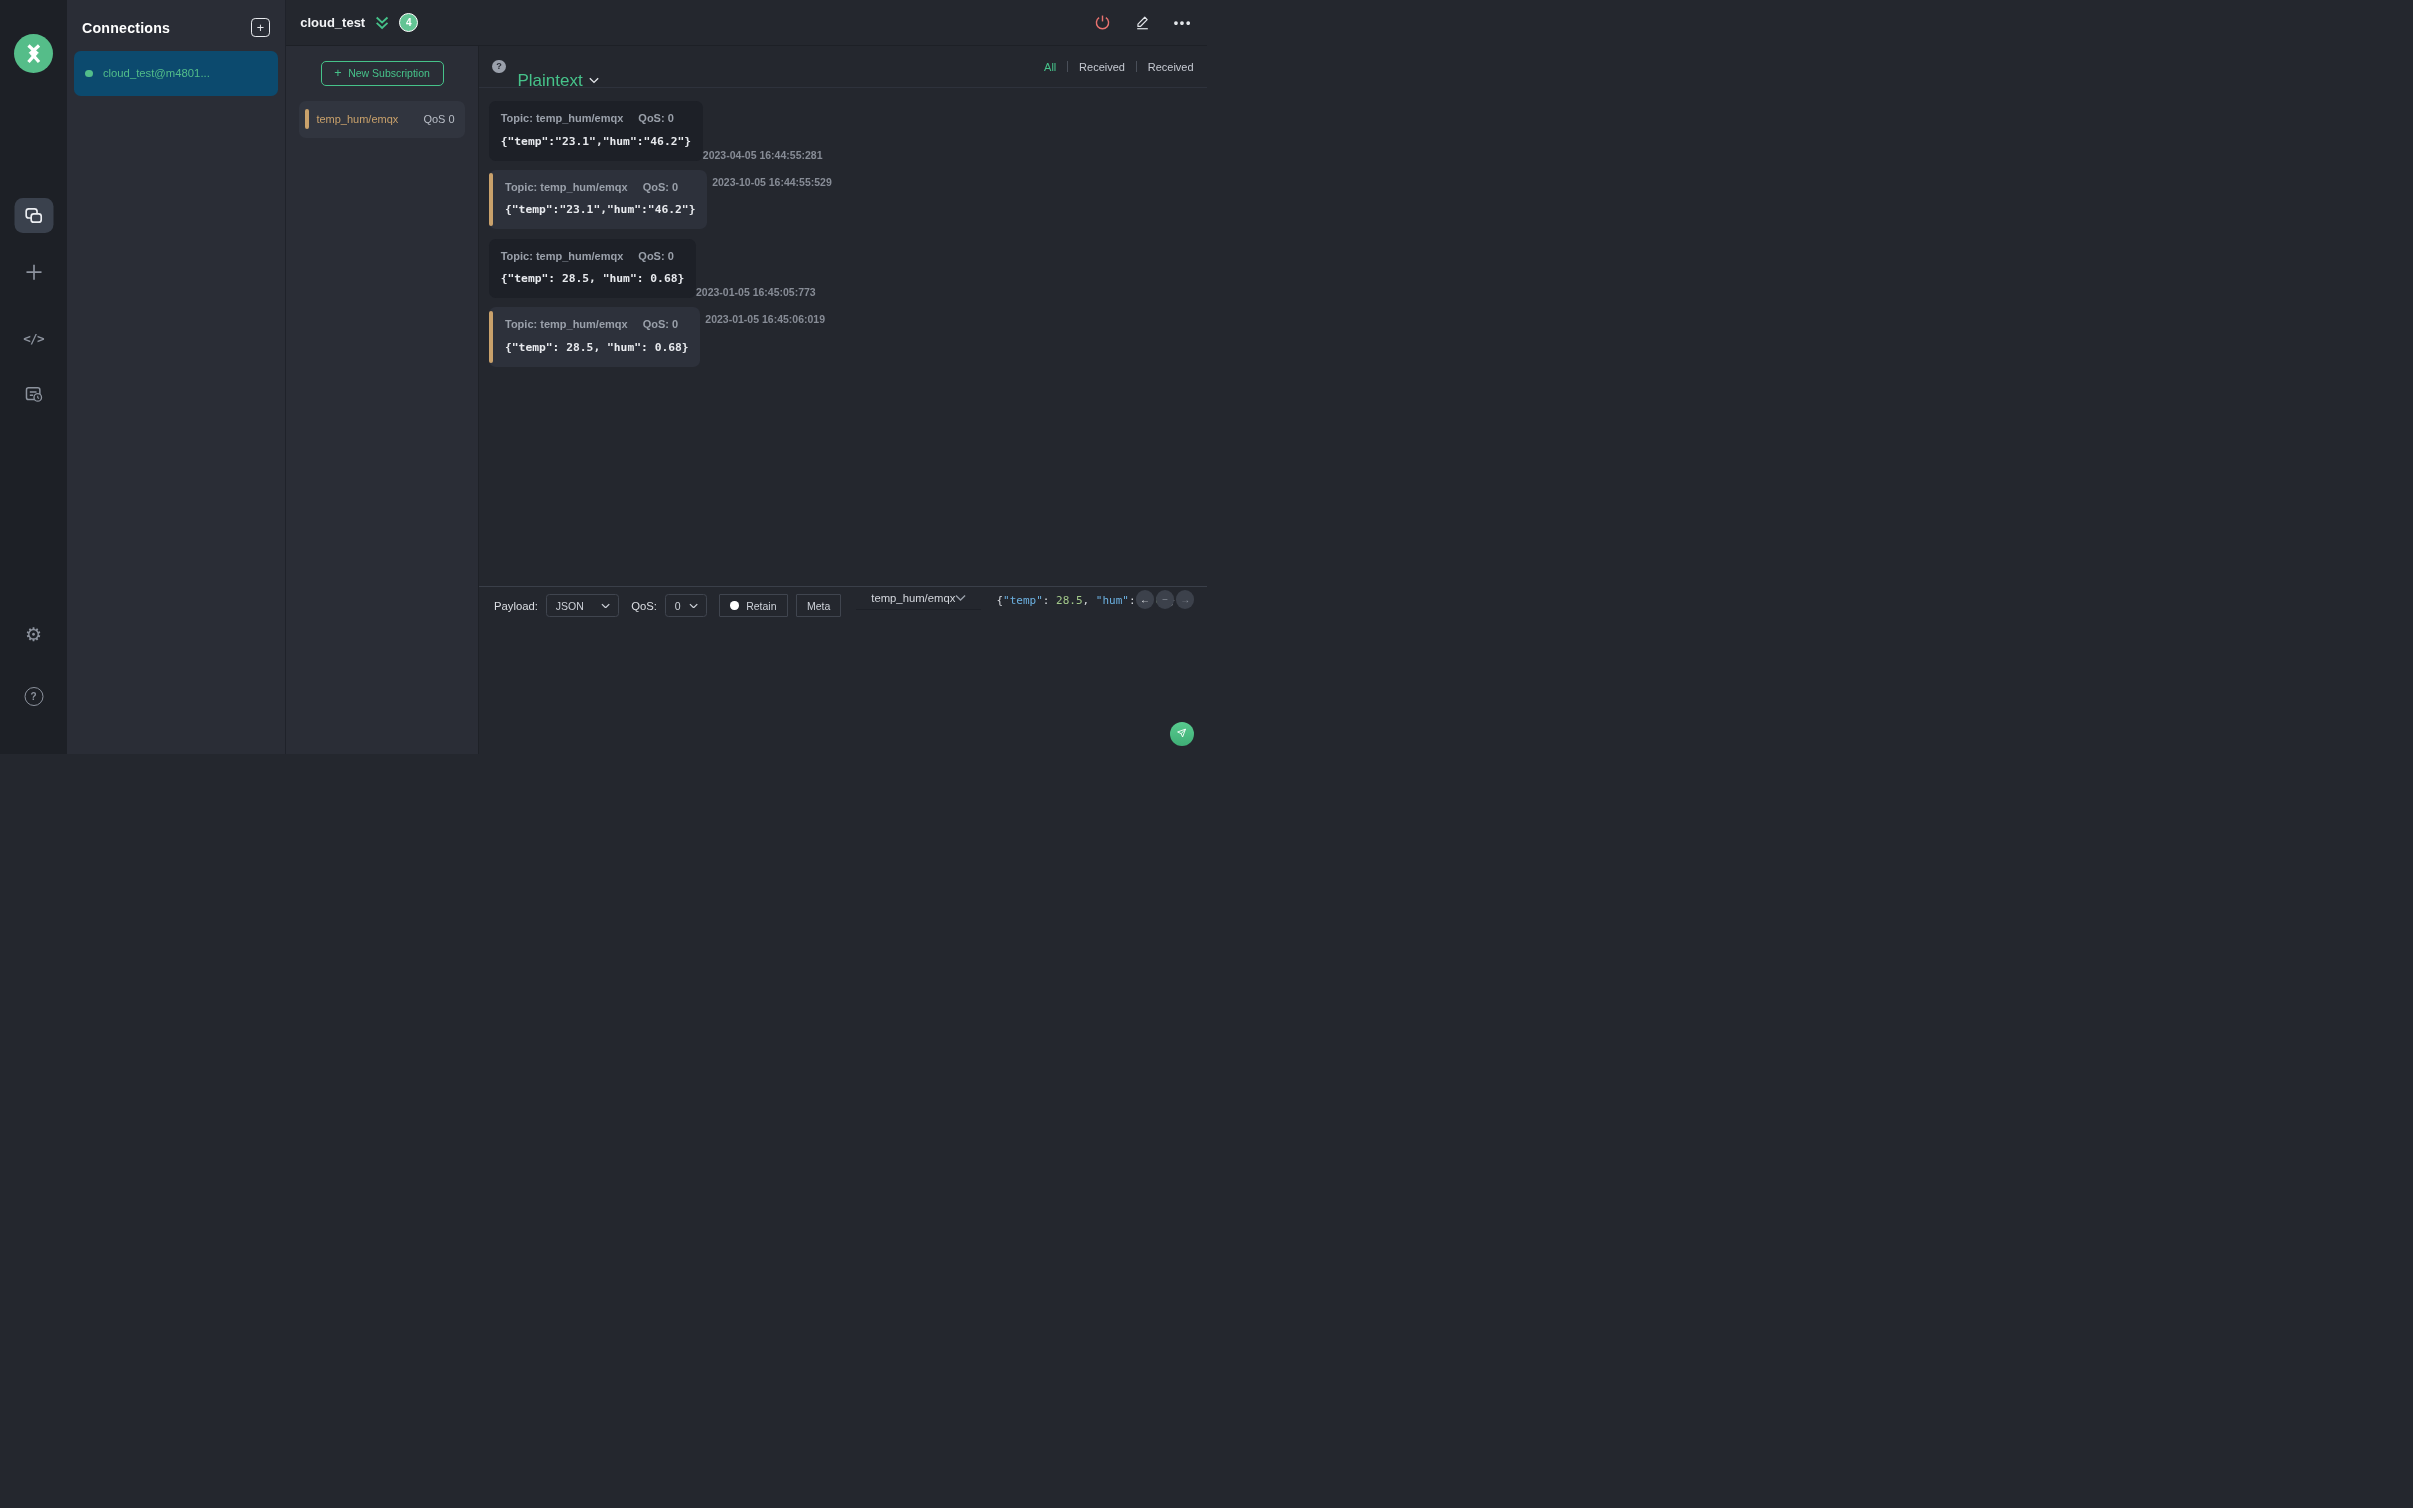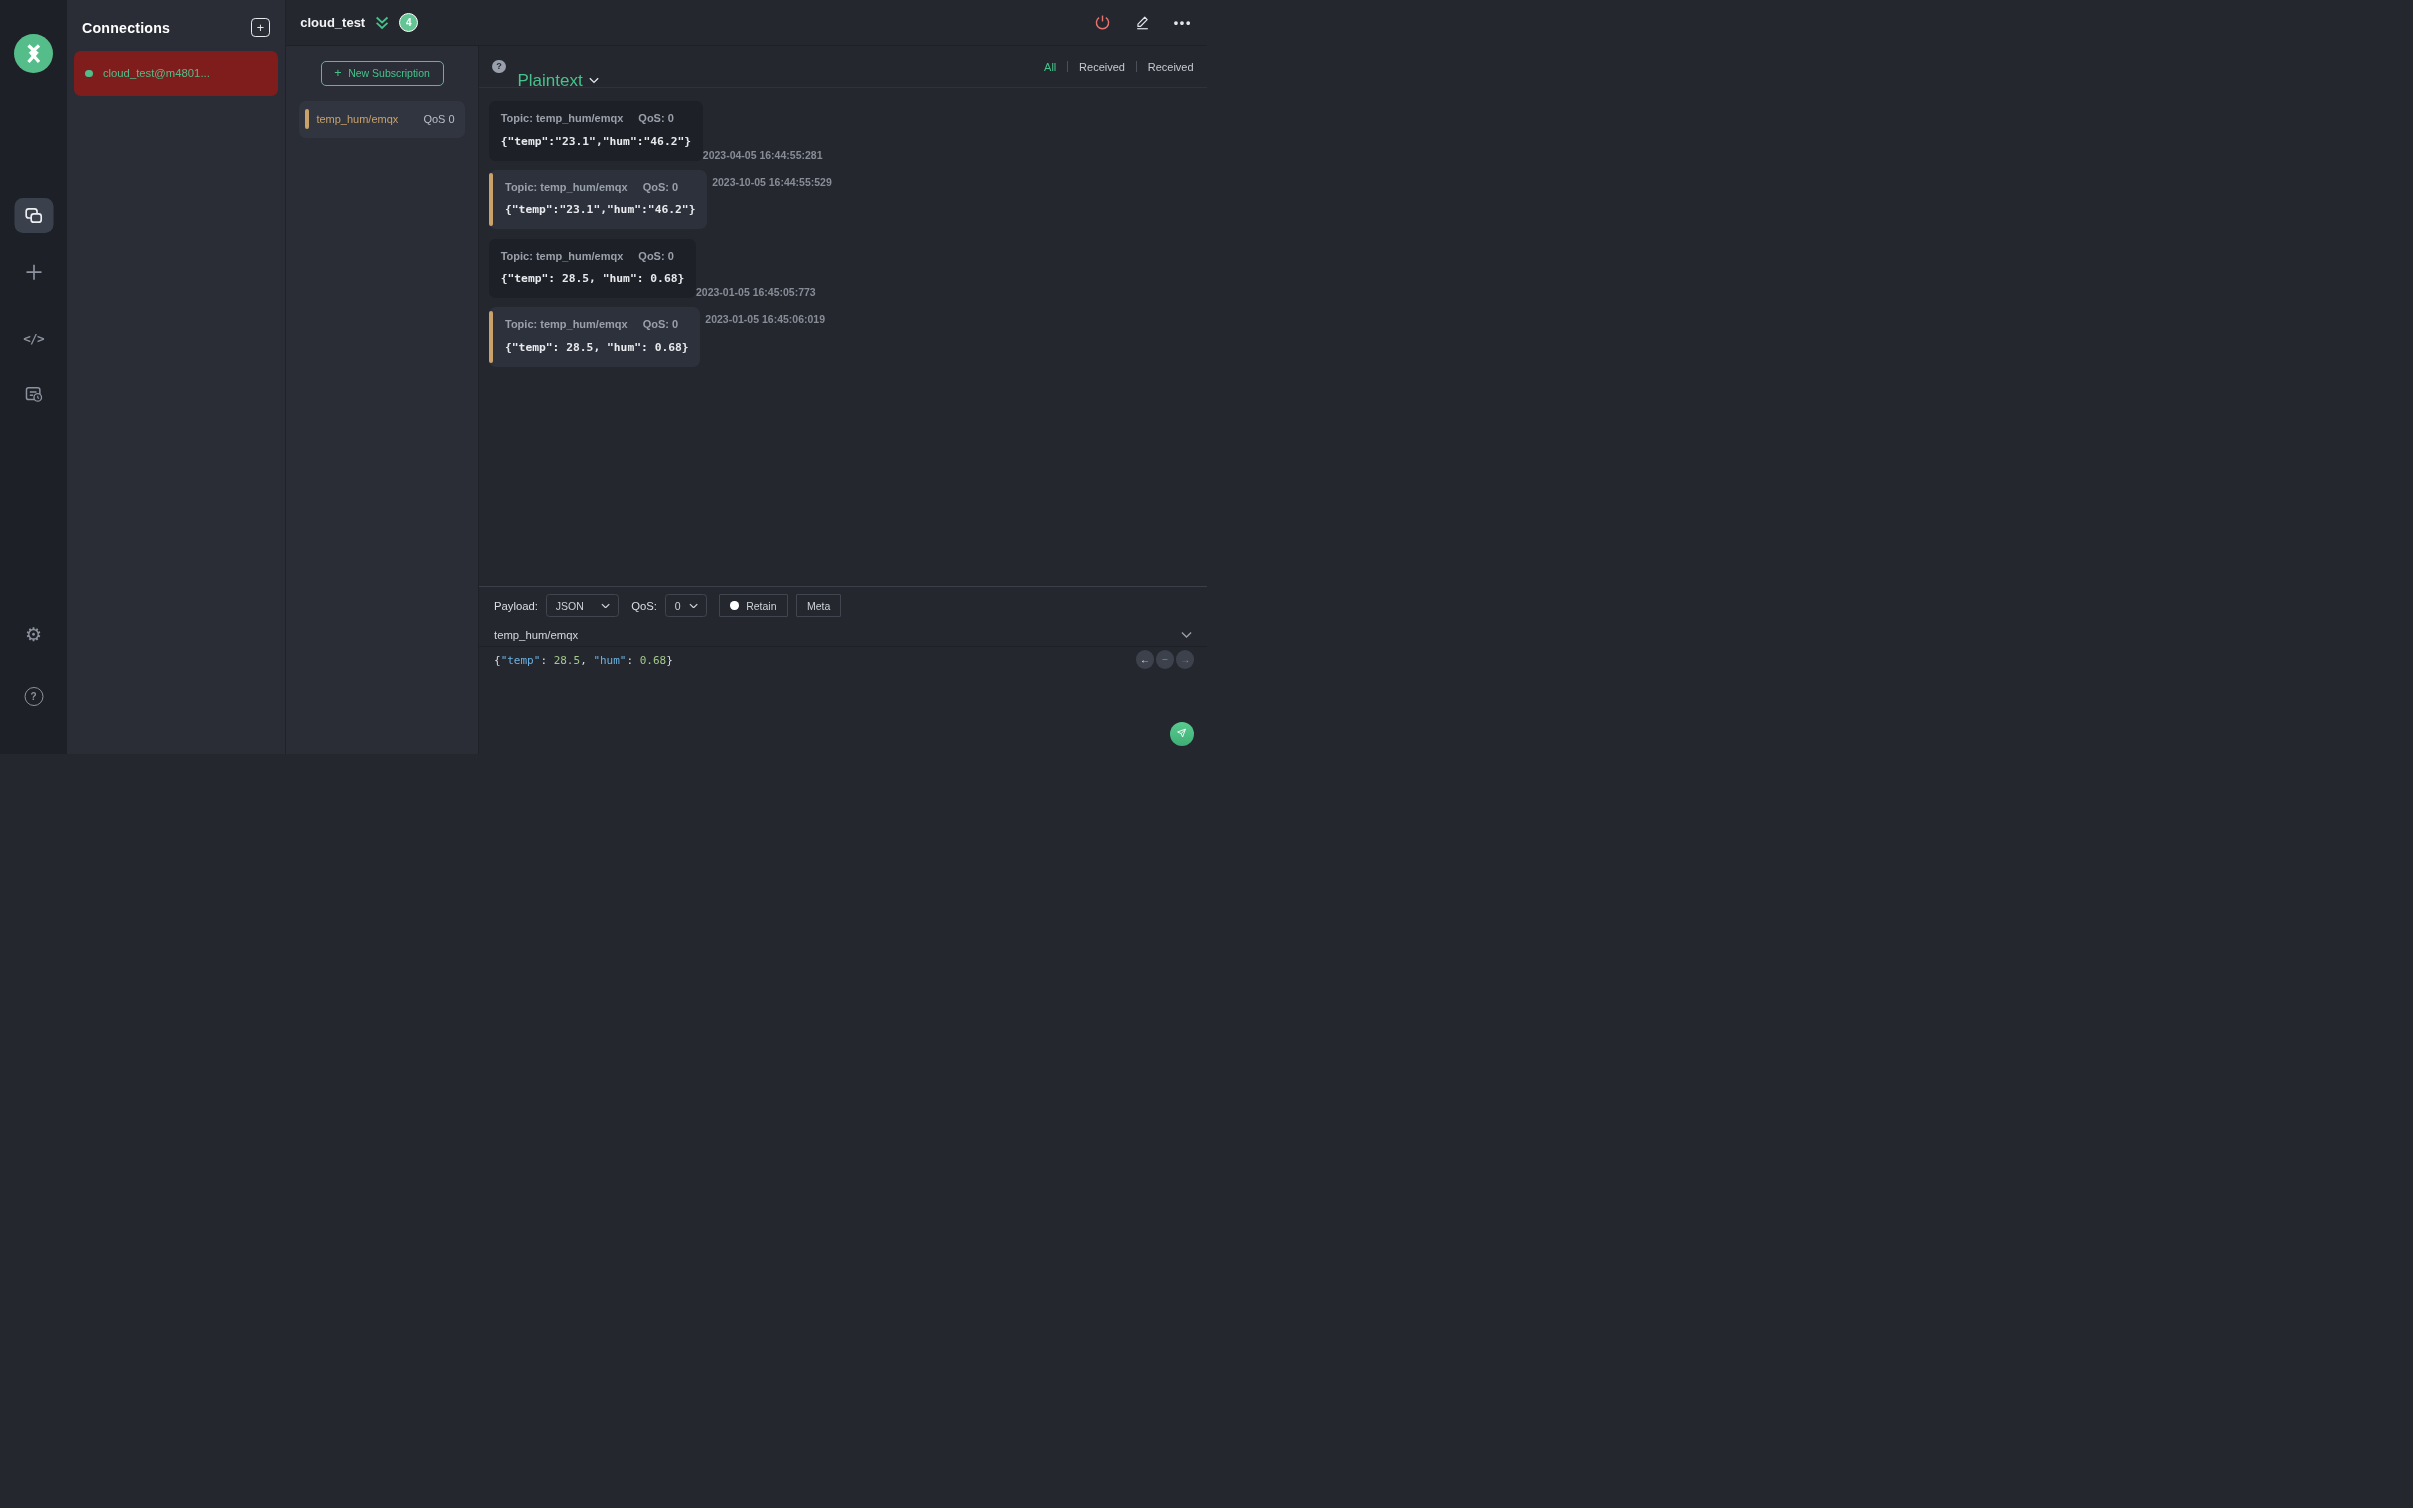--- a/index.html
+++ b/index.html
@@ -18,21 +18,21 @@
   .gear-glyph{font-size:19px;line-height:1;}
   .help-circle{width:17px;height:17px;border:1.7px solid #8d939e;border-radius:50%;
       display:flex;align-items:center;justify-content:center;font-size:10px;font-weight:bold;color:#8d939e;}
 
   
   .connections{width:218px;background:#2a2d36;border-right:0.8px solid #1f222a;flex:none;position:relative;}
   .connections .title-row{display:flex;align-items:center;justify-content:space-between;padding:18.4px 15px 0 15px;}
   .connections h1{margin:0;font-size:14.2px;font-weight:bold;color:#ffffff;letter-spacing:0.2px;}
   .add-btn{width:17px;height:17px;border:1.3px solid #e8eaee;border-radius:4.2px;color:#e8eaee;
       display:flex;align-items:center;justify-content:center;font-size:12.6px;line-height:1;cursor:pointer;}
-  .conn-card{margin:13.4px 6.7px 0 6.7px;height:45px;background:#7f1d1d;border-radius:6.7px;
+  .conn-card{margin:13.4px 6.7px 0 6.7px;height:45px;background:#0c4a6e;border-radius:6.7px;
       display:flex;align-items:center;padding:0 11.7px;gap:10px;cursor:pointer;text-align:right;}
   .conn-dot{width:7.5px;height:7.5px;border-radius:50%;background:#52bd8a;flex:none;}
   .conn-name{color:#52bd8a;font-size:11.3px;white-space:nowrap;overflow:hidden;}
 
   
   .main{flex:1;display:flex;flex-direction:column;min-width:0;}
   .header{height:45px;flex:none;background:#24272e;border-bottom:0.8px solid #1d2026;
       display:flex;align-items:center;padding:0 15px 0 14.2px;}
   .header .title{font-size:13px;font-weight:bold;color:#f2f3f5;}
   .header .chevrons{margin-left:10px;display:flex;align-items:center;}
@@ -73,21 +73,21 @@
   .bubble{border-radius:6.7px;padding:11px 11.7px;position:relative;white-space:nowrap;}
   .msg.published .bubble{background:#1d2027;}
   .msg.received .bubble{background:#2d313b;padding-left:16px;}
   .msg.received .bubble .bar{position:absolute;left:0;top:3.4px;bottom:3.4px;width:4.2px;border-radius:2.5px;background:#c9a16b;}
   .meta{display:flex;gap:15px;color:#9aa0aa;font-size:11px;margin-bottom:8.4px;}
   .payload{font-family:"DejaVu Sans Mono",monospace;font-size:11.3px;color:#e8eaee;line-height:17px;}
   .stamp{margin-top:5.9px;color:#878c96;font-size:10.5px;}
   .msg.received .stamp{margin-left:5px;}
 
   
-  .publish{flex:none;border-top:0.8px solid #3a3f49;height:167px;display:flex;flex-direction:column;}
+  .publish{flex:none;border-top:0.8px solid #3a3f49;height:167px;display:flex;flex-direction:row;}
   .pub-bar{height:37px;flex:none;display:flex;align-items:center;padding:0 15px;gap:8.4px;}
   .pub-label{color:#dcdfe4;font-size:11.3px;}
   .selbox{height:23.5px;border:0.8px solid #40454f;border-radius:3.4px;display:flex;align-items:center;
       padding:0 8.4px;gap:8.4px;color:#cfd3da;font-size:10.5px;cursor:pointer;box-sizing:border-box;}
   .selbox.fmtsel{width:73px;justify-content:space-between;}
   .qos-label{color:#dcdfe4;font-size:11.3px;margin-left:3.4px;}
   .btnbox{height:23.5px;border:0.8px solid #40454f;border-radius:1px;display:flex;align-items:center;
       padding:0 10px;gap:7.5px;color:#ced2d9;font-size:10.5px;cursor:pointer;box-sizing:border-box;}
   .retain-dot{width:8.4px;height:8.4px;border-radius:50%;background:#ffffff;}
   .topic-row{height:22px;flex:none;display:flex;align-items:center;padding:0 15px;border-bottom:0.8px solid #1d2027;}

